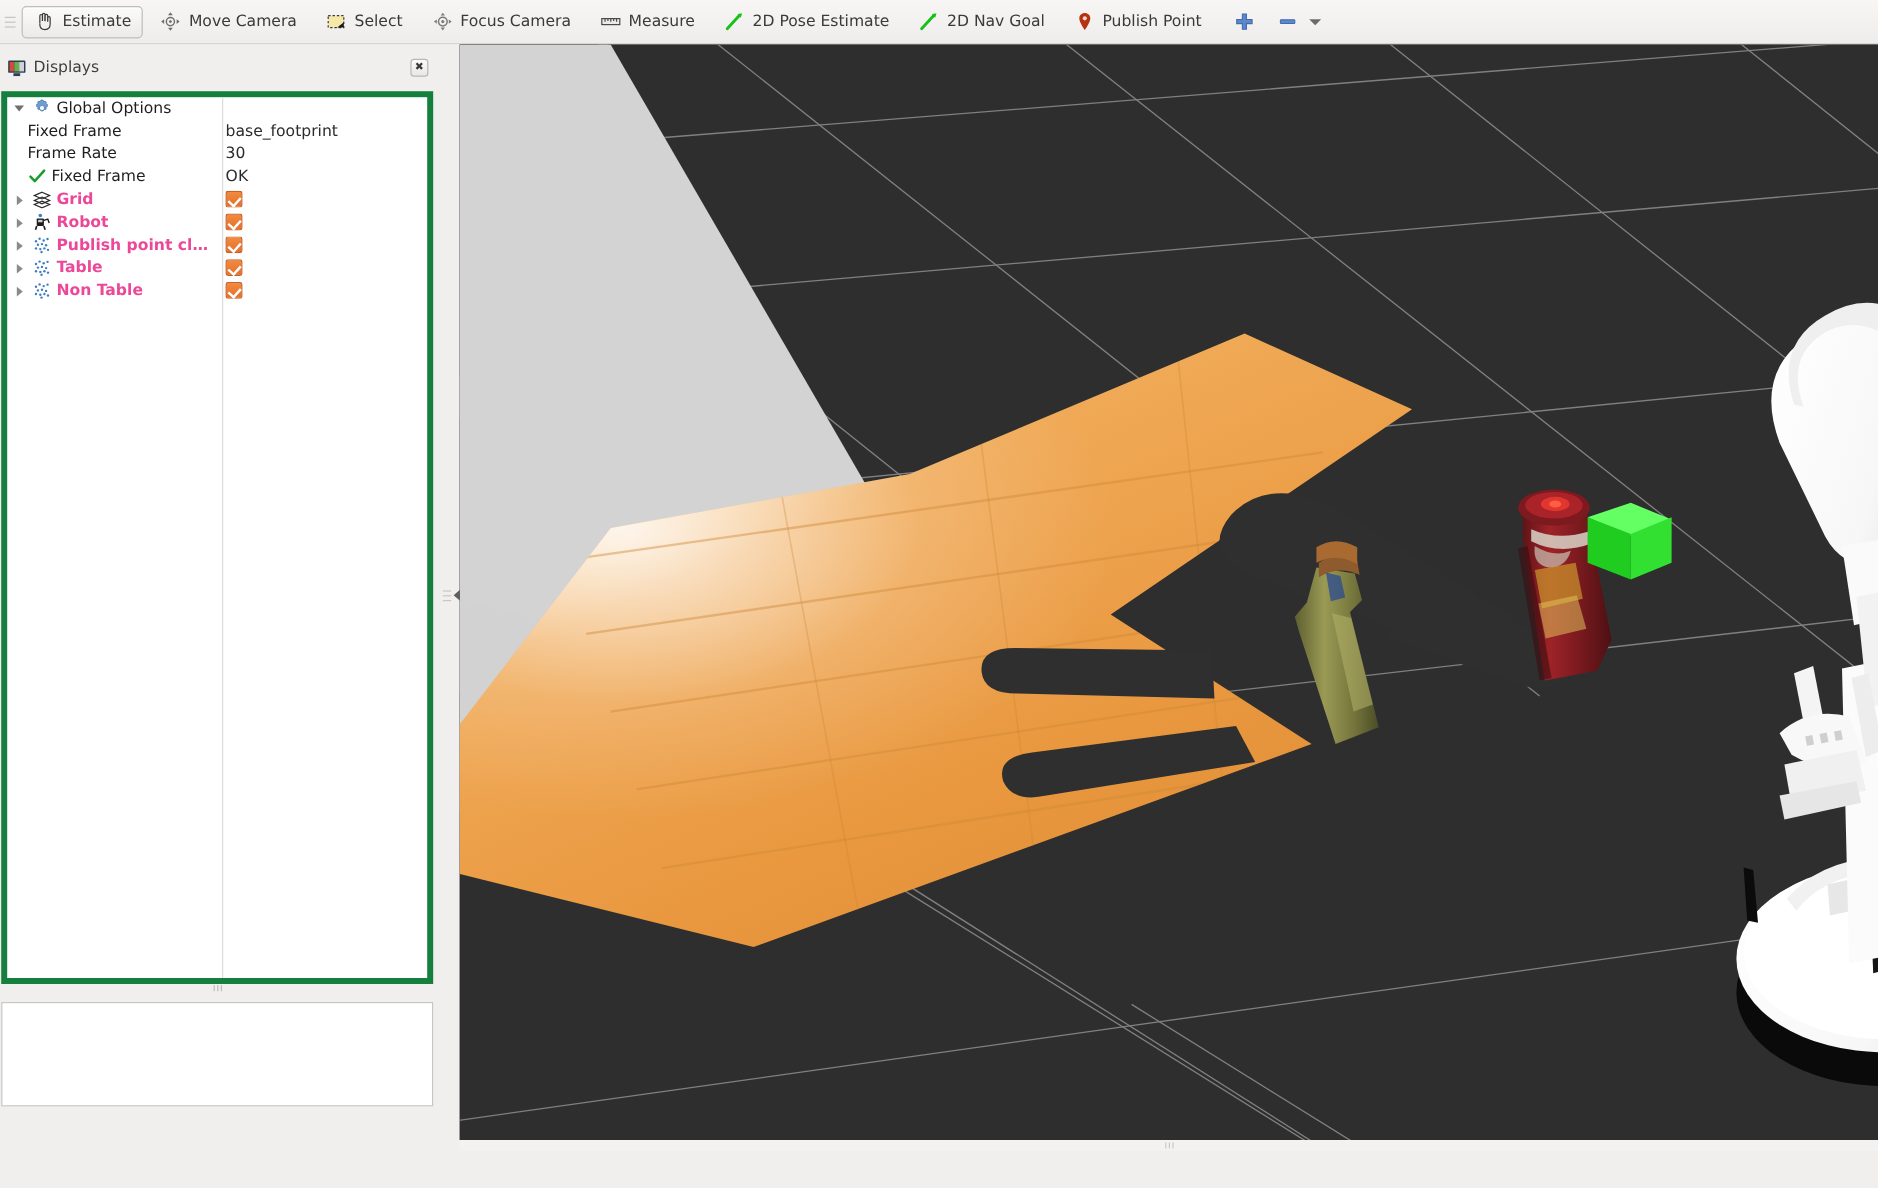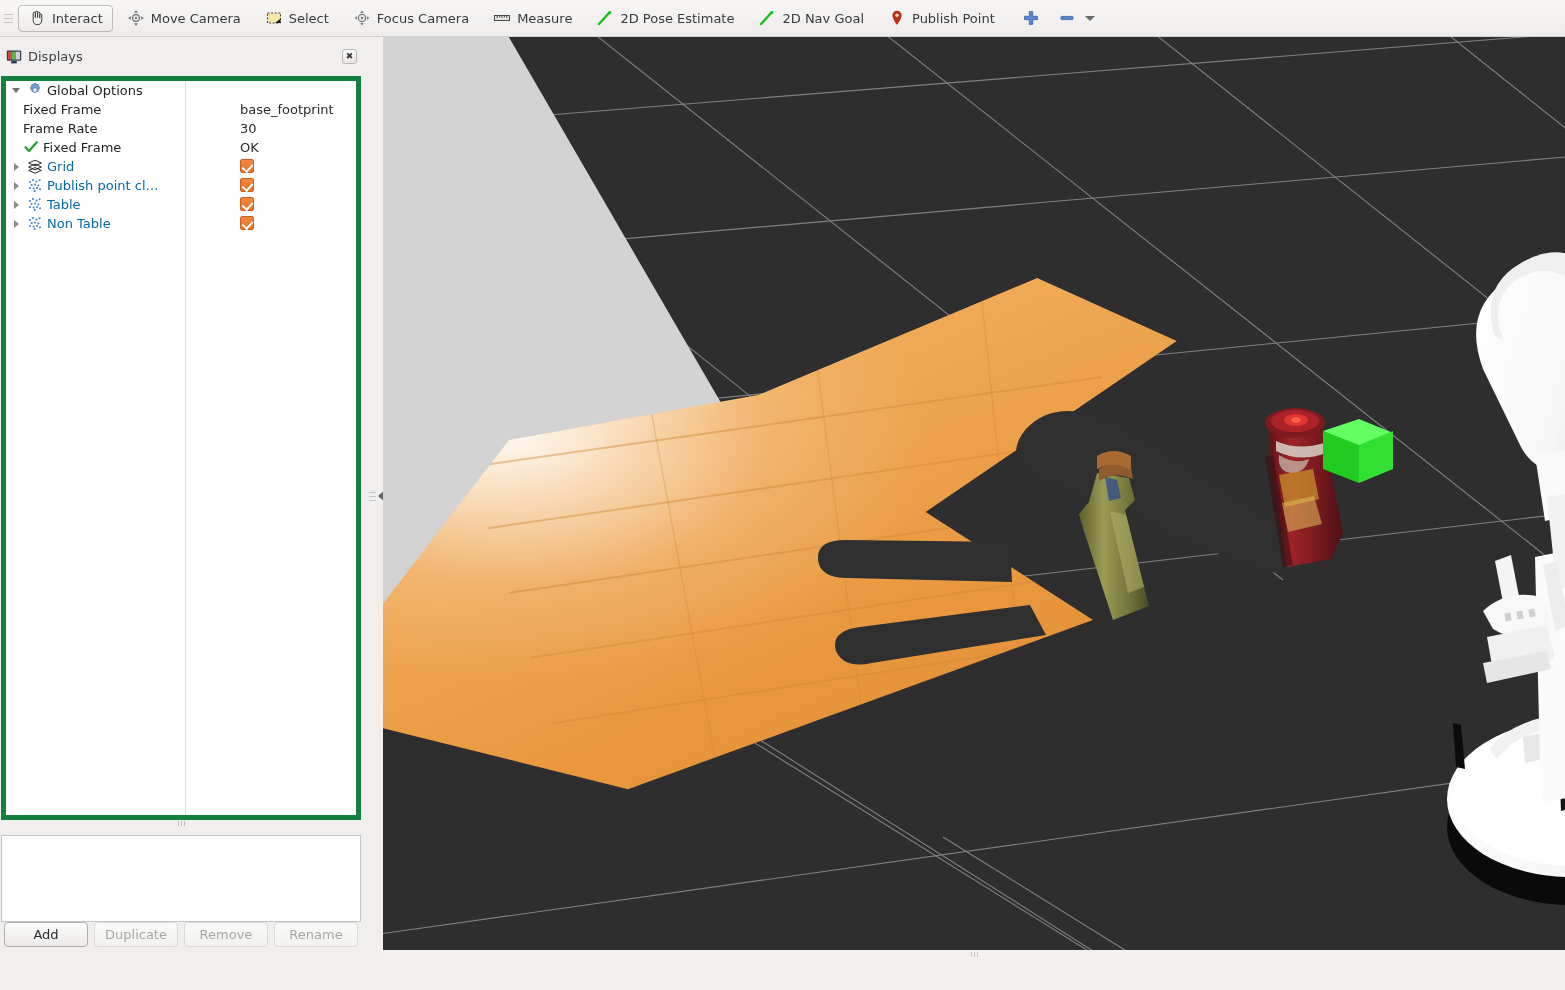--- a/index.html
+++ b/index.html
@@ -76,39 +76,39 @@
   .tree-colsplit {
     position: absolute; left: 179px; top: 0; width: 1px; height: 100%;
     background: #dedcda;
   }
   .trow { position: relative; display: flex; align-items: center; height: 19px; }
   .tcell-name {
     width: 179px; display: flex; align-items: center; gap: 4px;
     padding-left: 4px; overflow: hidden; white-space: nowrap;
   }
   .tcell-val {
-    flex: 1; padding-left: 15px; display: flex; align-items: center; gap: 5px;
-    white-space: nowrap; overflow: hidden; color: #2b2b2b; margin-left: 40px;
+    flex: 1; padding-left: 3px; display: flex; align-items: center; gap: 5px;
+    white-space: nowrap; overflow: hidden; color: #2b2b2b;
   }
   .expander {
     width: 13px; height: 13px; flex: 0 0 auto; position: relative;
   }
   .expander.closed::after {
     content: ""; position: absolute; left: 4px; top: 3px;
     border-left: 5px solid #8a8a8a;
     border-top: 4px solid transparent; border-bottom: 4px solid transparent;
   }
   .expander.open::after {
     content: ""; position: absolute; left: 2px; top: 4px;
     border-top: 5px solid #6f6f6f;
     border-left: 4px solid transparent; border-right: 4px solid transparent;
   }
   .icn { width: 16px; height: 16px; flex: 0 0 auto; display:block; }
   .lbl { font-size: 13px; overflow: hidden; text-overflow: ellipsis; }
-  .lbl.link { color: #0369a1; font-weight: normal; }
+  .lbl.link { color: #ec4899; font-weight: bold; }
   .lbl.plain { color: #1f1f1f; }
   .indent1 { padding-left: 17px; }
   .chk {
     width: 14px; height: 14px; border-radius: 2px;
     background: linear-gradient(#f2893f, #e5702a);
     border: 1px solid #c95f20;
     position: relative; flex: 0 0 auto;
   }
   .chk::after {
     content: ""; position: absolute; left: 3px; top: 2px;
@@ -196,21 +196,21 @@
         <i></i>
       </div>
 
     <div class="tb-btn checked">
       <svg class="tb-ico" viewBox="0 0 18 18">
         <path d="M5.2 10.6V4.3c0-.7.5-1.2 1.1-1.2.6 0 1.1.5 1.1 1.2v4.1" fill="#f2f0ee" stroke="#3a3a3a" stroke-width="1"></path>
         <path d="M7.4 8.6V3.3c0-.7.5-1.2 1.1-1.2.6 0 1.1.5 1.1 1.2v5.1" fill="#f2f0ee" stroke="#3a3a3a" stroke-width="1"></path>
         <path d="M9.6 8.7V4.1c0-.6.5-1.1 1.1-1.1.6 0 1.1.5 1.1 1.1v4.8" fill="#f2f0ee" stroke="#3a3a3a" stroke-width="1"></path>
         <path d="M11.8 9.1V6c0-.6.5-1.1 1-1.1.6 0 1 .5 1 1.1v5.1c0 3-2 4.6-4.3 4.6-2.3 0-4.3-1.4-4.3-4.2v-1" fill="#f2f0ee" stroke="#3a3a3a" stroke-width="1"></path>
       </svg>
-      <span>Interact</span>
+      <span>Estimate</span>
     </div>
 
     <div class="tb-btn">
       <svg class="tb-ico" viewBox="0 0 18 18">
         <g fill="#6f6f6f">
           <path d="M9 1.3 11 3.8H7zM9 16.7 7 14.2h4zM1.3 9l2.5-2v4zM16.7 9l-2.5 2V7z"></path>
         </g>
         <circle cx="9" cy="9" r="3.4" fill="none" stroke="#6f6f6f" stroke-width="1.2"></circle>
         <circle cx="9" cy="9" r="1.2" fill="#6f6f6f"></circle>
       </svg>
@@ -358,20 +358,36 @@
                 <path d="M8 9.6 14.4 12.4 8 15.2 1.6 12.4z"></path>
               </g>
             </svg>
             <span class="lbl link">Grid</span>
           </div>
           <div class="tcell-val">
             <span class="chk"></span>
           </div>
         </div>
 
+        <div class="trow">
+          <div class="tcell-name">
+            <span class="expander closed"></span>
+            <svg class="icn" viewBox="0 0 16 16">
+              <circle cx="6.6" cy="2.6" r="1.5" fill="#3c7ec2"></circle>
+              <rect x="3.6" y="5" width="6" height="6.4" rx="0.8" fill="#1d1d1d"></rect>
+              <rect x="4.8" y="6.2" width="3.6" height="2" fill="#cfcfcf"></rect>
+              <path d="M3.6 11.4 2.6 14.4M9.6 11.4 10.6 14.4" stroke="#1d1d1d" stroke-width="1.4"></path>
+              <path d="M9.6 6.6 12.8 5.6l1.2 3.2" fill="none" stroke="#1d1d1d" stroke-width="1.2"></path>
+            </svg>
+            <span class="lbl link">Robot</span>
+          </div>
+          <div class="tcell-val">
+            <span class="chk"></span>
+          </div>
+        </div>
 
         <div class="trow">
           <div class="tcell-name">
             <span class="expander closed"></span>
             <svg class="icn" viewBox="0 0 16 16">
               <g fill="#3c7ec2">
                 <circle cx="3" cy="5" r="1"></circle>
                   <circle cx="6" cy="3" r="1"></circle>
                   <circle cx="9.4" cy="4.4" r="1"></circle>
                 <circle cx="12.6" cy="3.2" r="1"></circle>
@@ -449,34 +465,20 @@
         <i></i>
           <i></i>
           <i></i>
       </div>
 
       <div id="desc-box">
         <span></span>
       </div>
     </div>
 
-    <div id="btnrow">
-      <div class="pbtn strong">
-        <span>Add</span>
-      </div>
-      <div class="pbtn disabled">
-        <span>Duplicate</span>
-      </div>
-      <div class="pbtn disabled">
-        <span>Remove</span>
-      </div>
-      <div class="pbtn disabled">
-        <span>Rename</span>
-      </div>
-    </div>
   </div>
 
   <div id="vsplit">
     <div class="grip">
         <i></i>
         <i></i>
         <i></i>
       </div>
     <div class="arrow"></div>
   </div>

